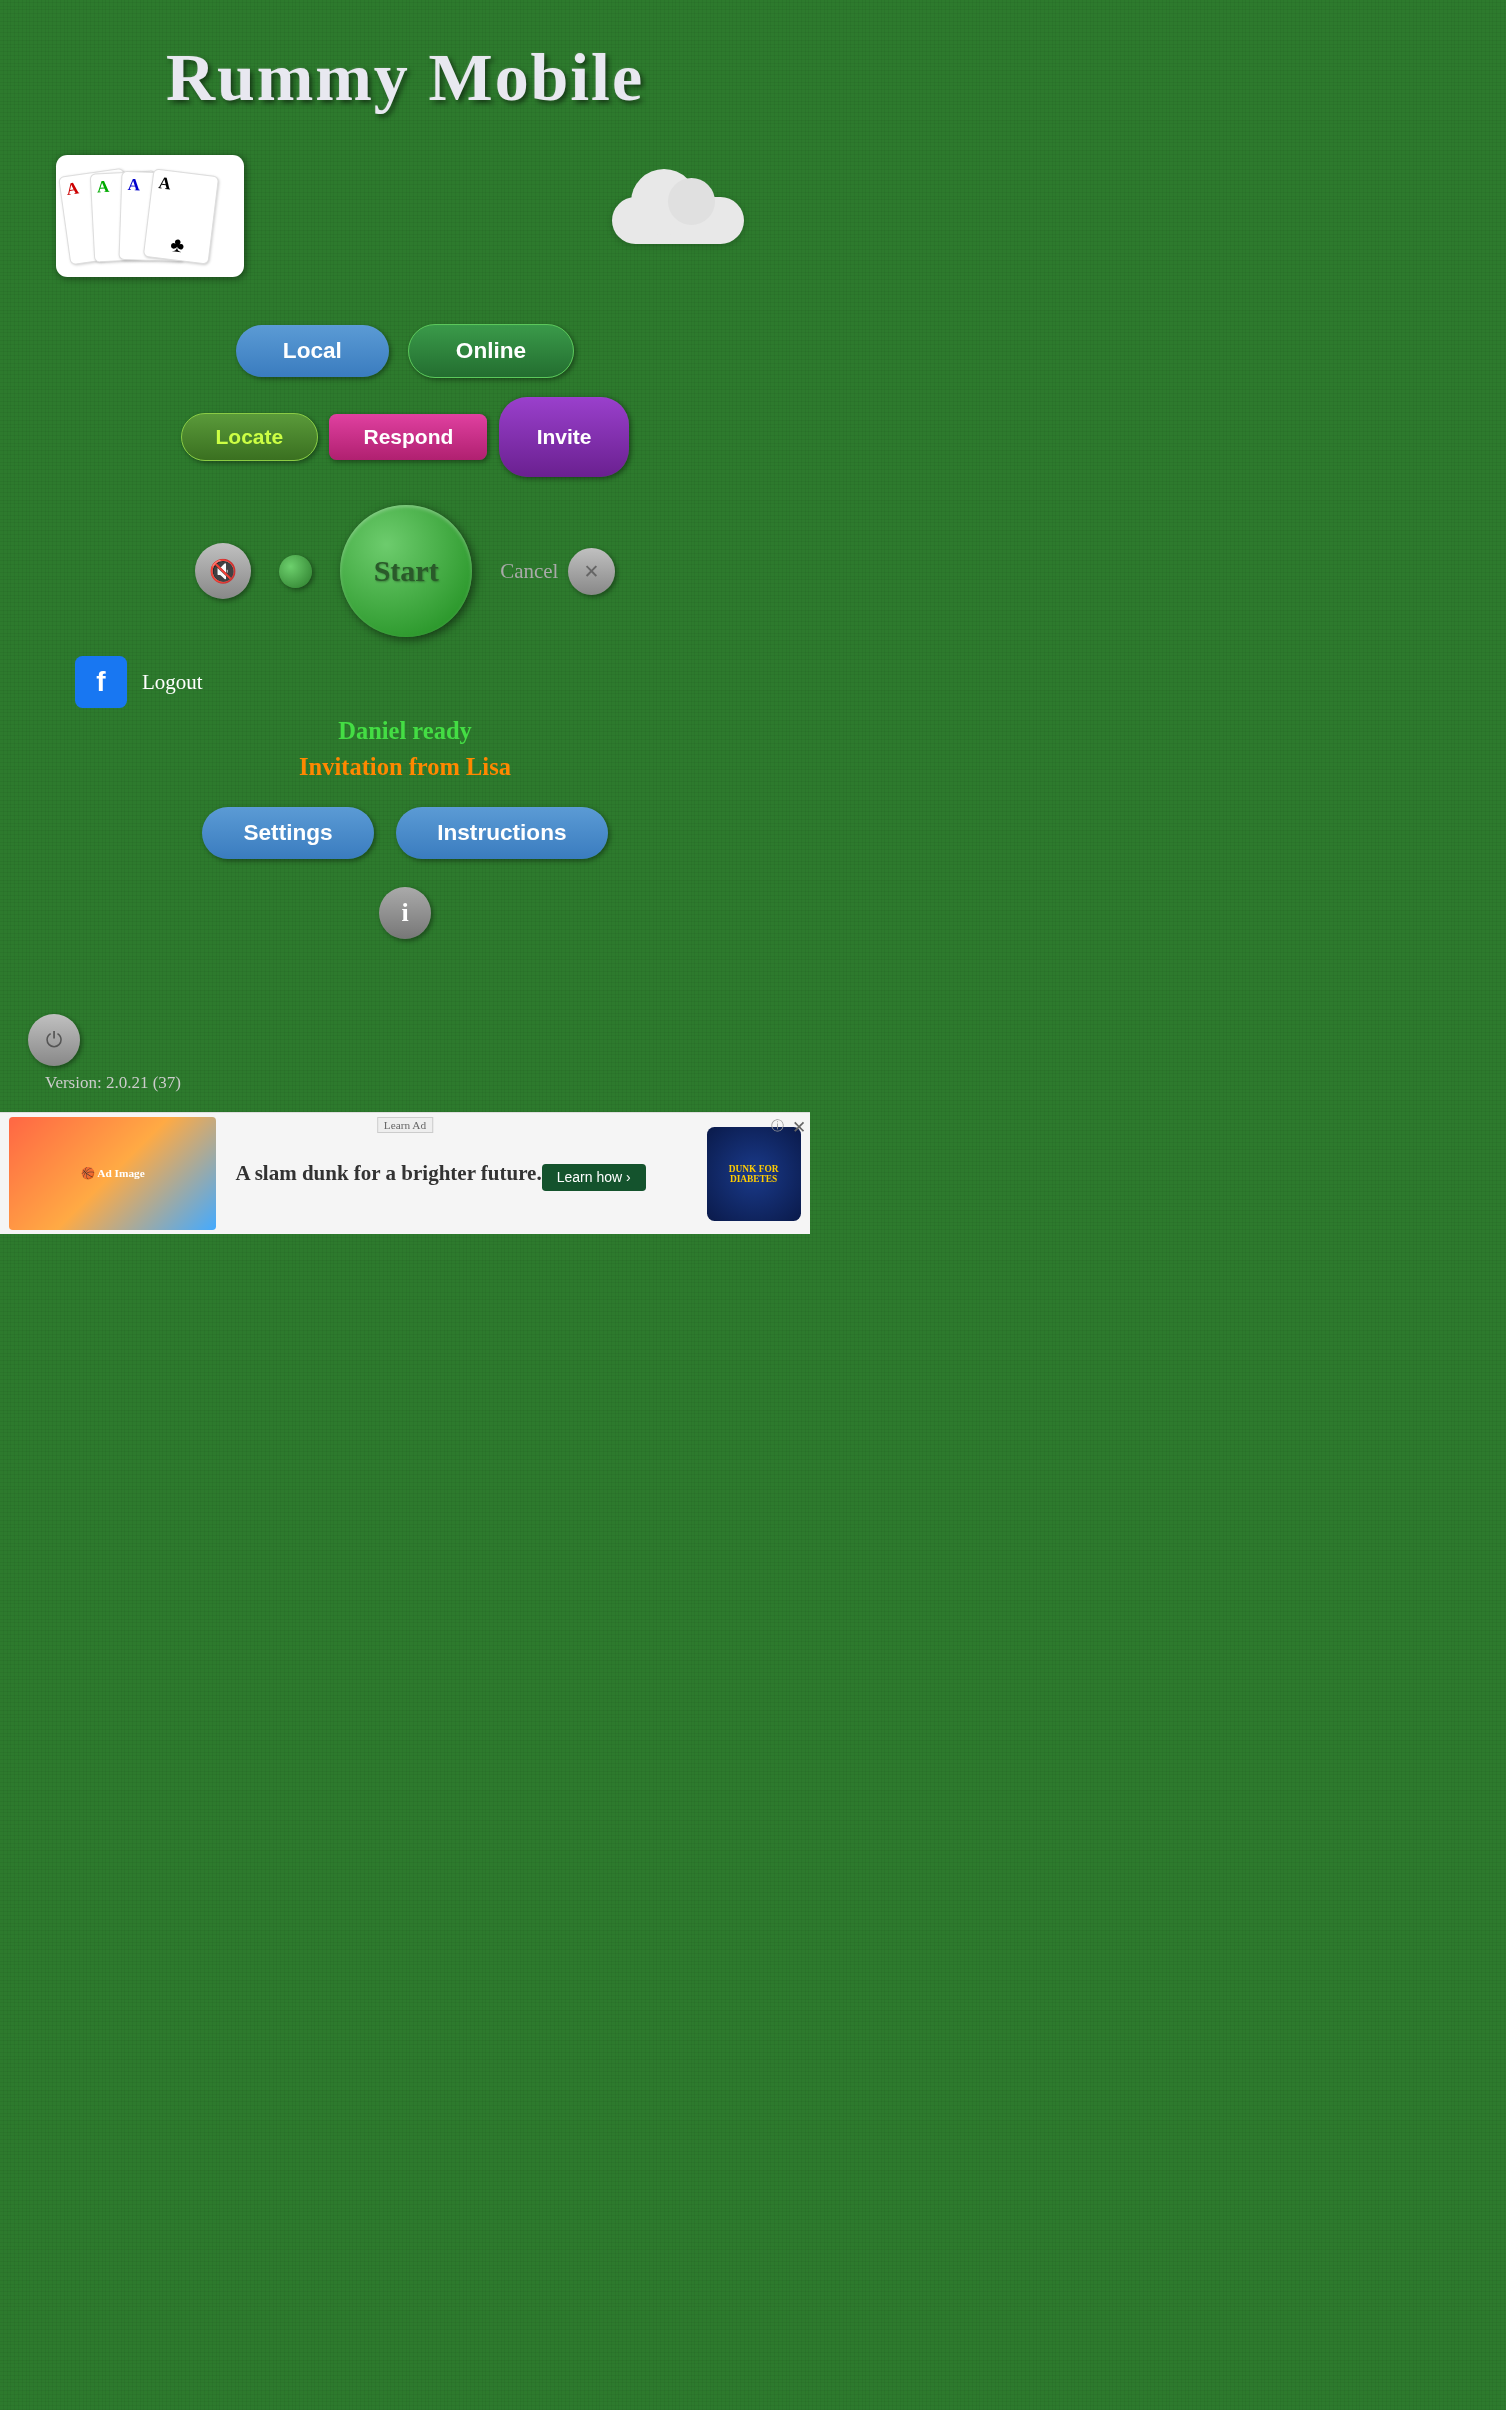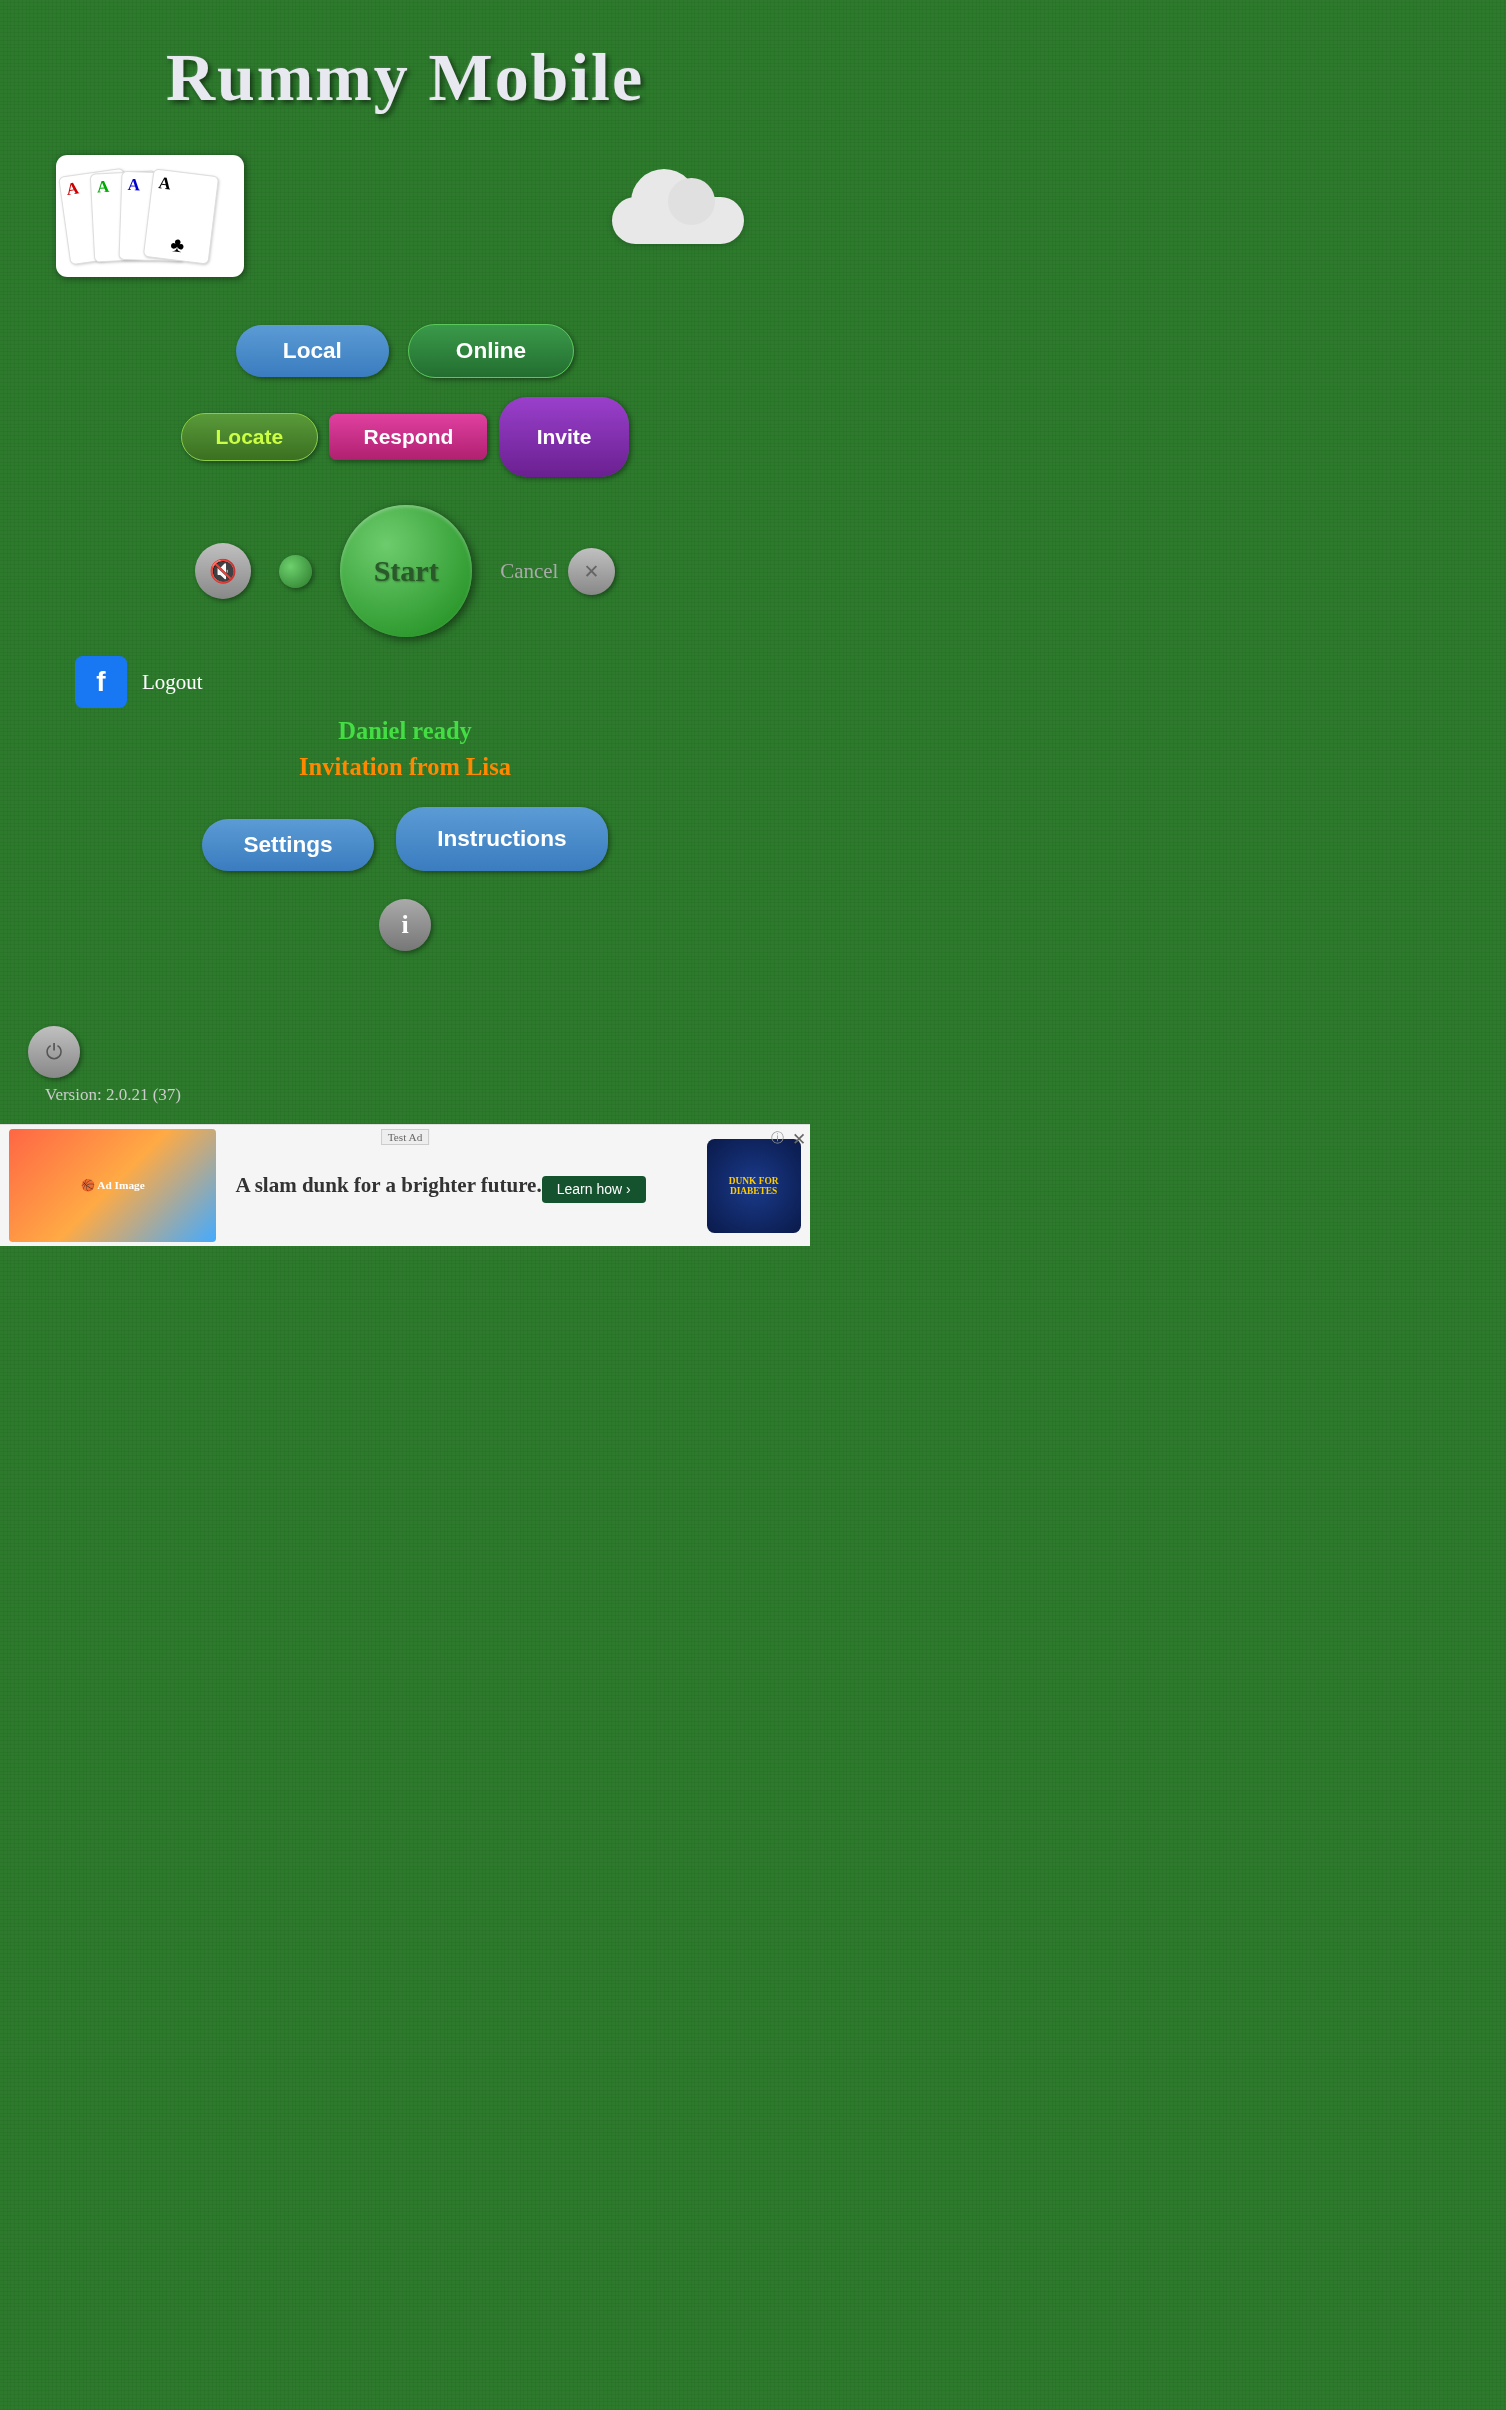--- a/index.html
+++ b/index.html
@@ -337,21 +337,20 @@
     .btn-settings {
       background: linear-gradient(180deg, #5b9bd5, #3a7cbf);
       color: white;
       border: none;
       border-radius: 28px;
       padding: 13px 41px;
       font-size: 22.6px;
       font-weight: bold;
       cursor: pointer;
       box-shadow: 1.9px 1.9px 5.6px rgba(0,0,0,0.4);
-      margin-top: 12px;
     }
 
     .btn-instructions {
       background: linear-gradient(180deg, #5b9bd5, #3a7cbf);
       color: white;
       border: none;
       border-radius: 28px;
       padding: 13px 41px;
       font-size: 22.6px;
       font-weight: bold;
@@ -583,21 +582,21 @@
 <button class="info-btn">i</button>
 
 <div class="bottom-area">
   <button class="power-btn">
     <span>⏻</span>
   </button>
   <div class="version-text">Version: 2.0.21 (37)</div>
 </div>
 
 <div class="ad-banner">
-  <span class="ad-test-label">Test Ad</span>
+  <span class="ad-test-label">Learn Ad</span>
   <div class="ad-image-placeholder">
     <span style="font-size:11.3px;">🏀 Ad Image</span>
   </div>
   <div class="ad-text-area">
     <span class="ad-headline">A slam dunk for a brighter future.</span>
     <button class="ad-cta">Learn how ›</button>
   </div>
   <div class="ad-logo">
     <span class="ad-logo-text">DUNK FOR DIABETES</span>
   </div>

